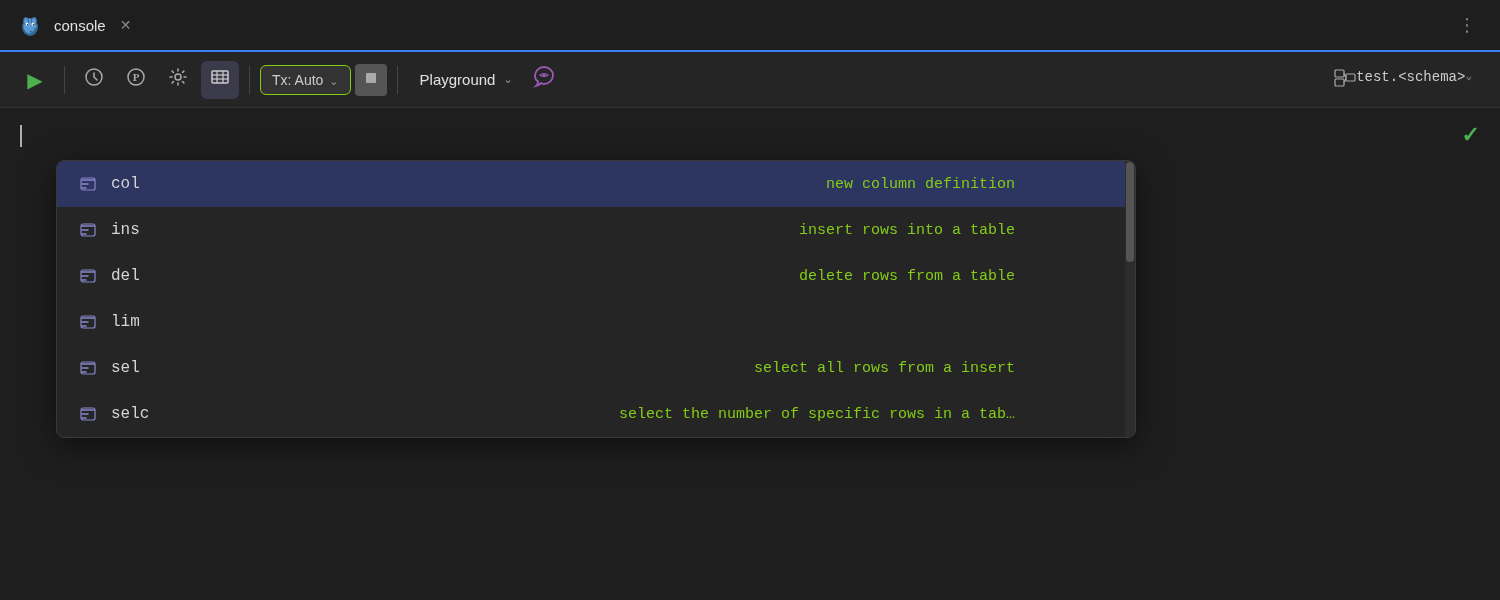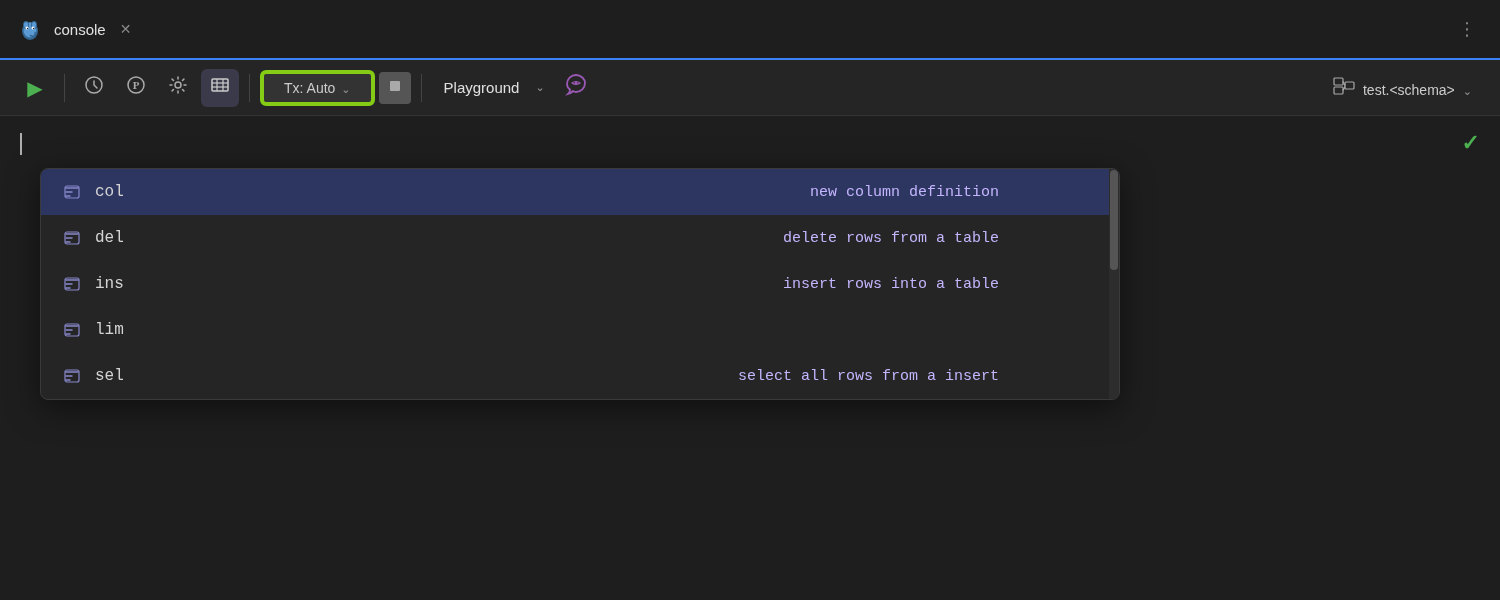--- a/index.html
+++ b/index.html
@@ -14,21 +14,21 @@
       width: 1500px;
       height: 600px;
       overflow: hidden;
     }
 
     
     .title-bar {
       display: flex;
       align-items: center;
       background: #1e1e1e;
-      height: 60px;
+      height: 52px;
       padding: 0 16px;
       border-bottom: 2px solid #3b82f6;
       gap: 10px;
     }
 
     .title-bar-left {
       display: flex;
       align-items: center;
       gap: 10px;
       flex: 1;
@@ -105,23 +105,23 @@
     .tool-btn.table-active {
       background: #3a3a4a;
       color: #ccc;
     }
 
     .tx-dropdown {
       display: flex;
       align-items: flex-end;
       gap: 6px;
       background: #333;
-      border: 4px solid #84cc16;
+      border: 1px solid #84cc16;
       border-radius: 6px;
-      padding: 6px 20px;
+      padding: 6px 11px;
       color: #ccc;
       font-size: 14px;
       cursor: pointer;
       white-space: nowrap;
     }
 
     .stop-btn {
       display: flex;
       align-items: center;
       justify-content: center;
@@ -129,47 +129,47 @@
       height: 32px;
       background: #555;
       border-radius: 4px;
       cursor: pointer;
       color: #ccc;
     }
 
     .playground-dropdown {
       display: flex;
       align-items: center;
-      gap: 16px;
+      gap: 8px;
       padding: 6px 12px;
       border-radius: 6px;
       cursor: pointer;
       color: #e0e0e0;
       font-size: 15px;
       font-weight: 500;
     }
 
     .ai-icon {
       width: 30px;
       height: 30px;
       display: flex;
       align-items: center;
       justify-content: center;
     }
 
     .schema-dropdown {
       display: flex;
-      align-items: flex-end;
-      gap: 8px;
+      align-items: flex-start;
       padding: 6px 12px;
       border-radius: 6px;
       cursor: pointer;
       color: #ccc;
       font-size: 14px;
       margin-left: auto;
+      font-family: Liberation Mono, monospace;
     }
 
     
     .editor-area {
       position: relative;
       background: #1e1e1e;
       height: calc(600px - 48px - 56px);
       display: flex;
       flex-direction: column;
     }
@@ -201,21 +201,21 @@
       top: 14px;
       color: #4caf50;
       font-size: 22px;
       font-weight: bold;
     }
 
     
     .autocomplete {
       position: absolute;
       top: 52px;
-      left: 40px;
+      left: 56px;
       width: 1080px;
       background: #252526;
       border: 1px solid #3a3a3a;
       border-radius: 8px;
       overflow: hidden;
       box-shadow: 0 8px 32px rgba(0,0,0,0.5);
       z-index: 100;
     }
 
     .autocomplete-item {
@@ -246,21 +246,21 @@
 
     .autocomplete-item-name {
       color: #d4d4d4;
       font-weight: 500;
       min-width: 80px;
     }
 
     .autocomplete-item-desc {
       position: absolute;
       right: 120px;
-      color: #c4b5fd;
+      color: #84cc16;
       font-size: 15px;
       font-family: 'Courier New', Courier, monospace;
     }
 
     .scrollbar {
       position: absolute;
       right: 0;
       top: 0;
       width: 10px;
       height: 100%;
@@ -432,54 +432,64 @@
       <span class="autocomplete-item-desc">new column definition</span>
     </div>
 
     <div class="autocomplete-item">
       <span class="autocomplete-item-icon">
         <svg width="18" height="18" viewBox="0 0 18 18" fill="none">
           <path d="M3 5 L15 5 M3 9 L9 9 M3 13 L7 13" stroke="#8888cc" stroke-width="1.5" stroke-linecap="round"></path>
           <rect x="2" y="3" width="14" height="12" rx="2" stroke="#8888cc" stroke-width="1.2" fill="none"></rect>
         </svg>
       </span>
+      <span class="autocomplete-item-name">ins</span>
+      <span class="autocomplete-item-desc">insert rows into a table</span>
+    </div>
+
+    <div class="autocomplete-item">
+      <span class="autocomplete-item-icon">
+        <svg width="18" height="18" viewBox="0 0 18 18" fill="none">
+          <path d="M3 5 L15 5 M3 9 L9 9 M3 13 L7 13" stroke="#8888cc" stroke-width="1.5" stroke-linecap="round"></path>
+          <rect x="2" y="3" width="14" height="12" rx="2" stroke="#8888cc" stroke-width="1.2" fill="none"></rect>
+        </svg>
+      </span>
       <span class="autocomplete-item-name">del</span>
       <span class="autocomplete-item-desc">delete rows from a table</span>
     </div>
 
     <div class="autocomplete-item">
       <span class="autocomplete-item-icon">
         <svg width="18" height="18" viewBox="0 0 18 18" fill="none">
           <path d="M3 5 L15 5 M3 9 L9 9 M3 13 L7 13" stroke="#8888cc" stroke-width="1.5" stroke-linecap="round"></path>
           <rect x="2" y="3" width="14" height="12" rx="2" stroke="#8888cc" stroke-width="1.2" fill="none"></rect>
         </svg>
       </span>
-      <span class="autocomplete-item-name">ins</span>
-      <span class="autocomplete-item-desc">insert rows into a table</span>
-    </div>
-
-    <div class="autocomplete-item">
-      <span class="autocomplete-item-icon">
-        <svg width="18" height="18" viewBox="0 0 18 18" fill="none">
-          <path d="M3 5 L15 5 M3 9 L9 9 M3 13 L7 13" stroke="#8888cc" stroke-width="1.5" stroke-linecap="round"></path>
-          <rect x="2" y="3" width="14" height="12" rx="2" stroke="#8888cc" stroke-width="1.2" fill="none"></rect>
-        </svg>
-      </span>
       <span class="autocomplete-item-name">lim</span>
     </div>
 
     <div class="autocomplete-item">
       <span class="autocomplete-item-icon">
         <svg width="18" height="18" viewBox="0 0 18 18" fill="none">
           <path d="M3 5 L15 5 M3 9 L9 9 M3 13 L7 13" stroke="#8888cc" stroke-width="1.5" stroke-linecap="round"></path>
           <rect x="2" y="3" width="14" height="12" rx="2" stroke="#8888cc" stroke-width="1.2" fill="none"></rect>
         </svg>
       </span>
       <span class="autocomplete-item-name">sel</span>
       <span class="autocomplete-item-desc">select all rows from a insert</span>
     </div>
 
+    <div class="autocomplete-item">
+      <span class="autocomplete-item-icon">
+        <svg width="18" height="18" viewBox="0 0 18 18" fill="none">
+          <path d="M3 5 L15 5 M3 9 L9 9 M3 13 L7 13" stroke="#8888cc" stroke-width="1.5" stroke-linecap="round"></path>
+          <rect x="2" y="3" width="14" height="12" rx="2" stroke="#8888cc" stroke-width="1.2" fill="none"></rect>
+        </svg>
+      </span>
+      <span class="autocomplete-item-name">selc</span>
+      <span class="autocomplete-item-desc">select the number of specific rows in a tab…</span>
+    </div>
 
     <div class="scrollbar">
       <div class="scrollbar-thumb"></div>
     </div>
   </div>
 </div>
 
 </body></html>

